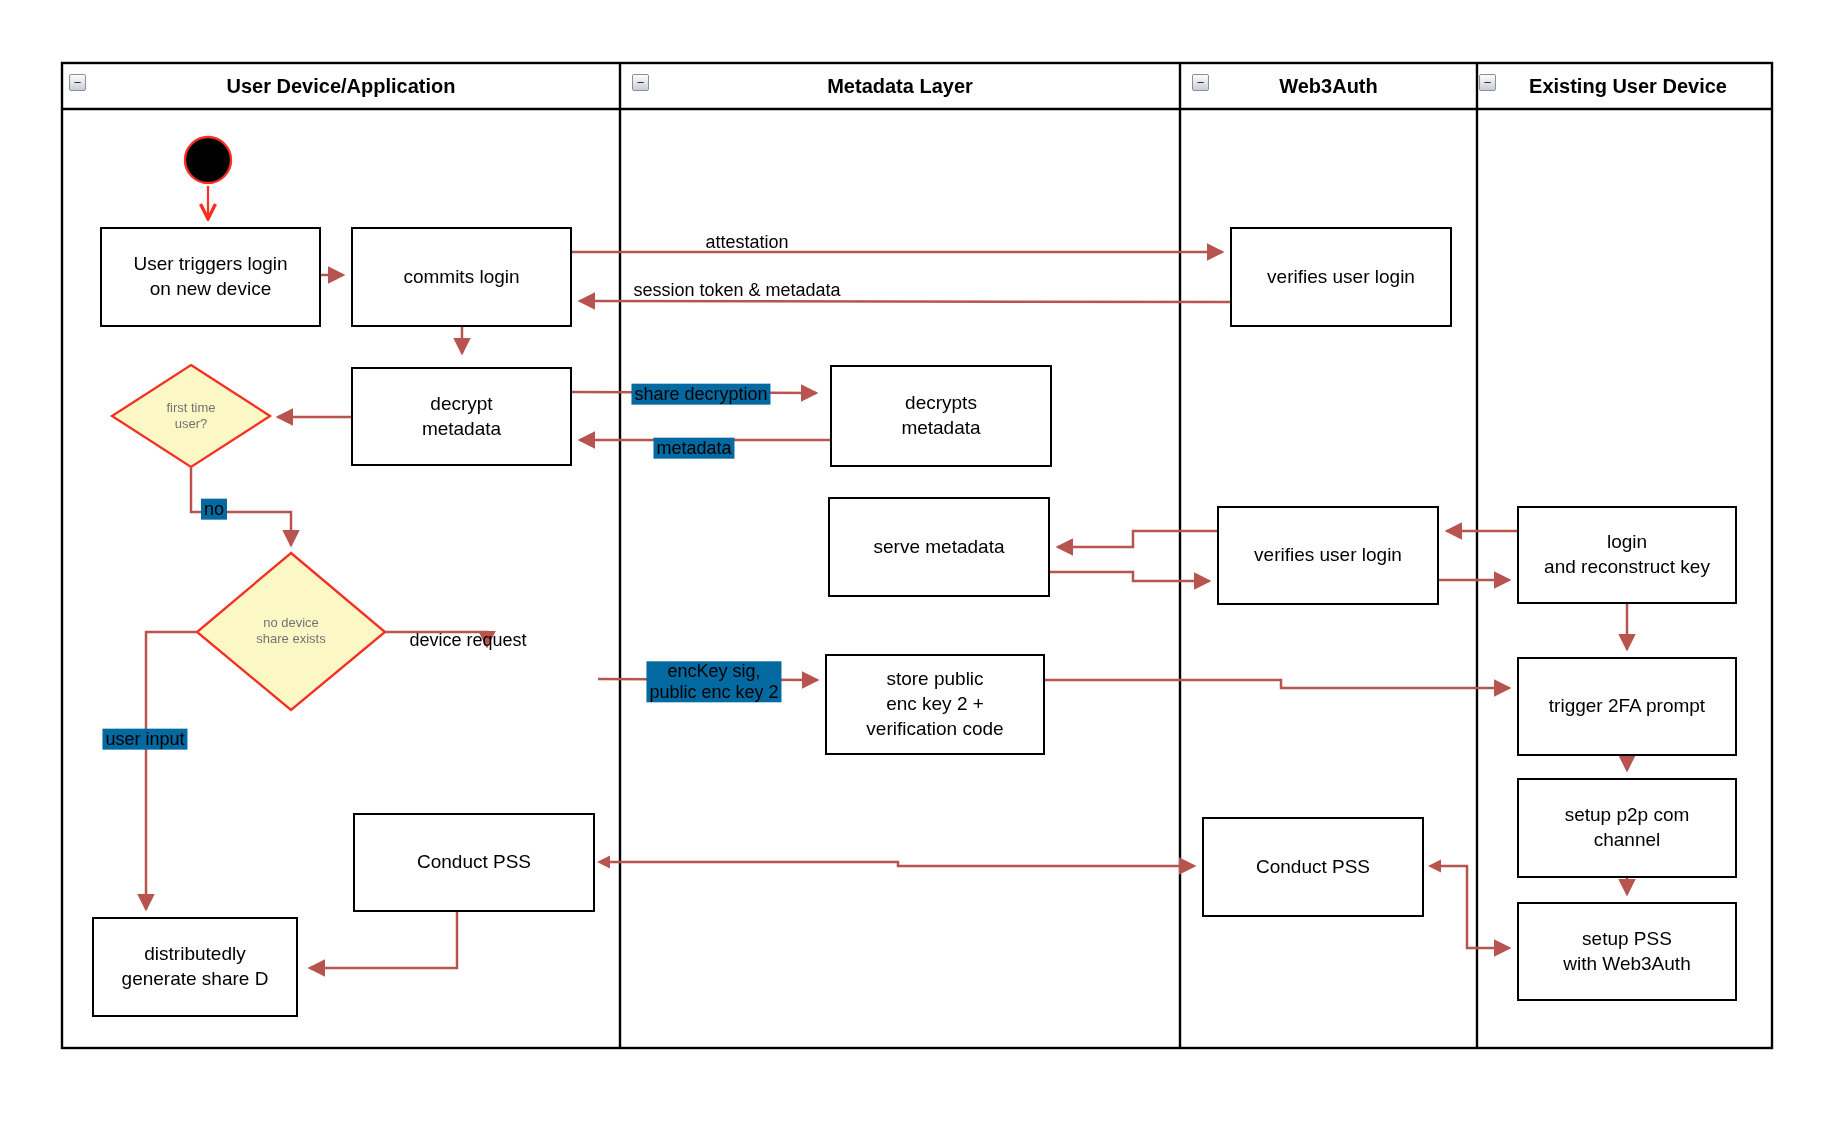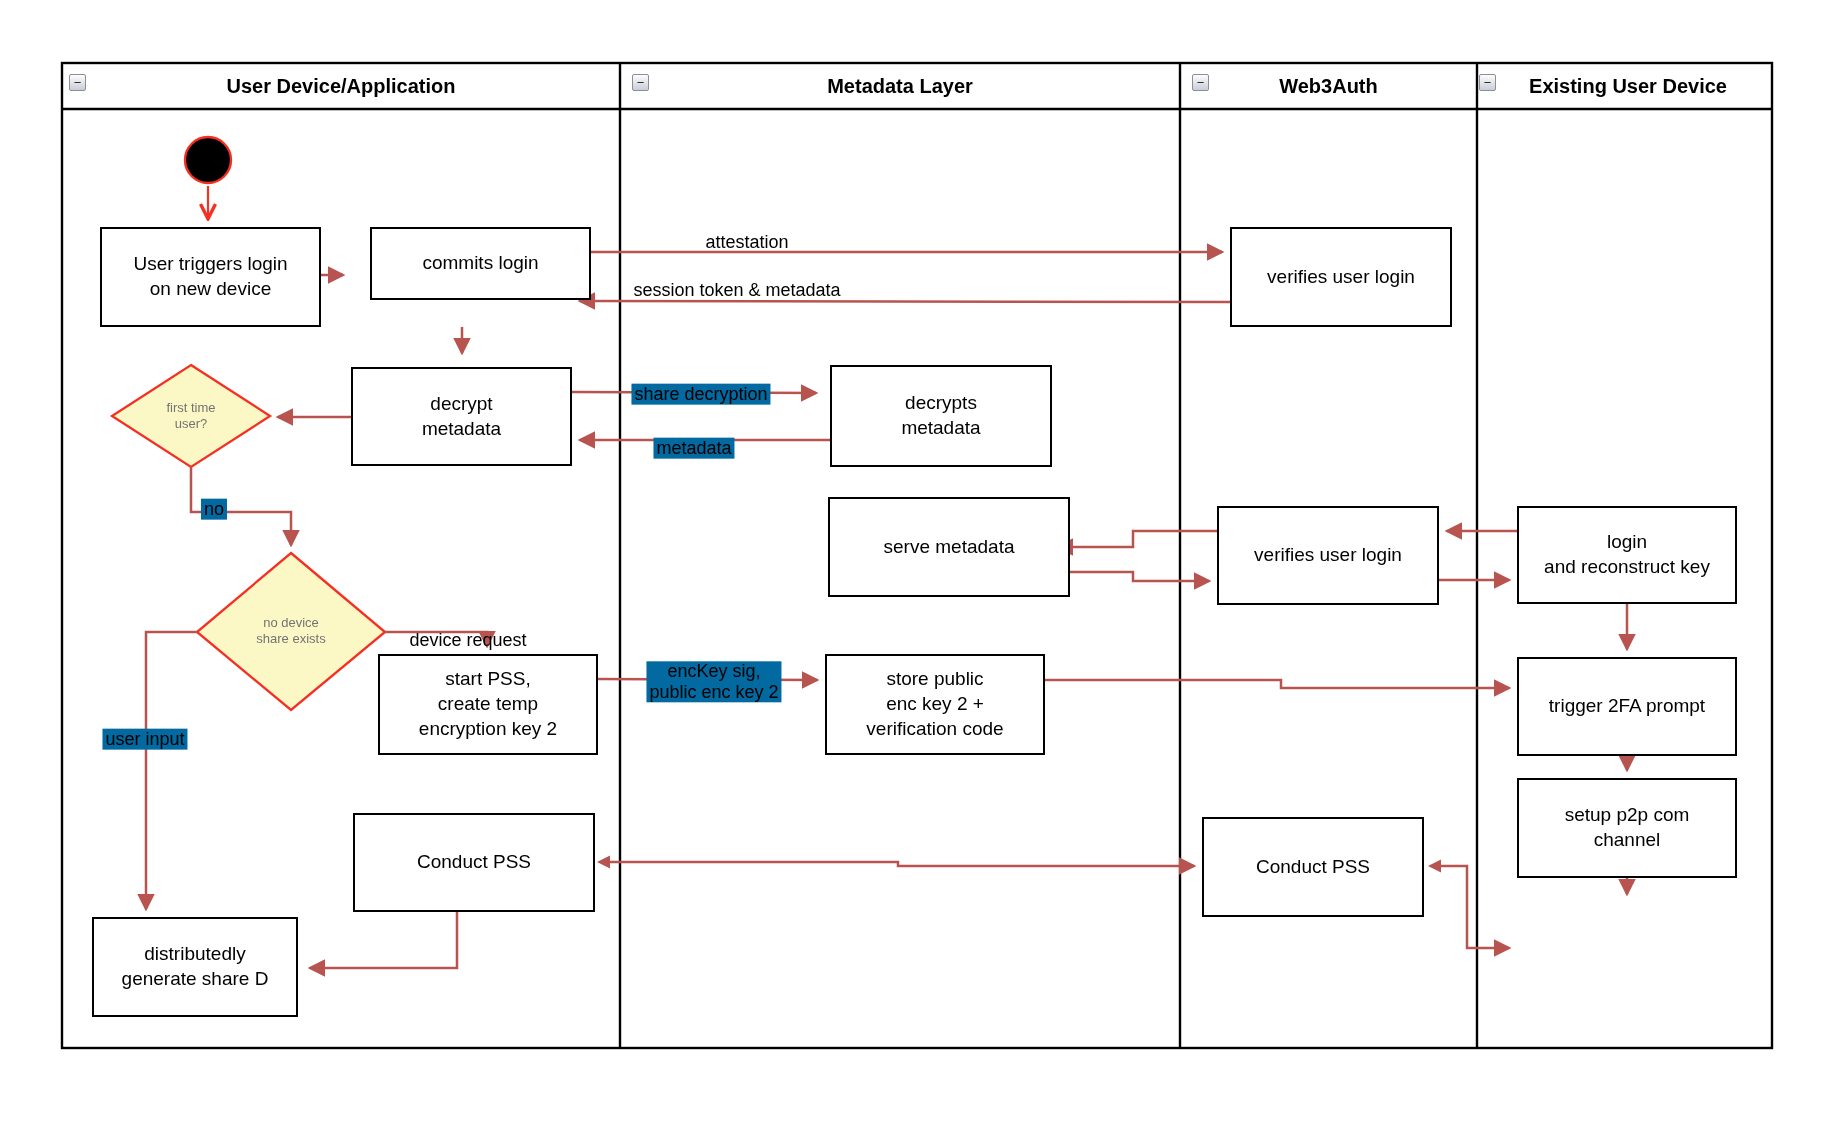--- a/index.html
+++ b/index.html
@@ -96,43 +96,42 @@
     <span>Existing User Device</span>
   </div>
 
   <div class="collapse-btn" style="left:69px;top:74px;">−</div>
   <div class="collapse-btn" style="left:632px;top:74px;">−</div>
   <div class="collapse-btn" style="left:1192px;top:74px;">−</div>
   <div class="collapse-btn" style="left:1479px;top:74px;">−</div>
 
   <div class="node" style="left:100px;top:227px;width:221px;height:100px;">User triggers login
 on new device</div>
-  <div class="node" style="left:370px;top:227px;width:221px;height:73px;">commits login</div>
+  <div class="node" style="left:351px;top:227px;width:221px;height:100px;">commits login</div>
   <div class="node" style="left:351px;top:367px;width:221px;height:99px;">decrypt
 metadata</div>
-  <div class="node" style="left:378px;top:654px;width:220px;height:101px;">start PSS,
-create temp
-encryption key 2</div>
   <div class="node" style="left:353px;top:813px;width:242px;height:99px;">Conduct PSS</div>
   <div class="node" style="left:92px;top:917px;width:206px;height:100px;">distributedly
 generate share D</div>
   <div class="node" style="left:830px;top:365px;width:222px;height:102px;">decrypts
 metadata</div>
-  <div class="node" style="left:828px;top:497px;width:242px;height:100px;">serve metadata</div>
+  <div class="node" style="left:828px;top:497px;width:222px;height:100px;">serve metadata</div>
   <div class="node" style="left:825px;top:654px;width:220px;height:101px;">store public
 enc key 2 +
 verification code</div>
   <div class="node" style="left:1230px;top:227px;width:222px;height:100px;">verifies user login</div>
   <div class="node" style="left:1217px;top:506px;width:222px;height:99px;">verifies user login</div>
   <div class="node" style="left:1202px;top:817px;width:222px;height:100px;">Conduct PSS</div>
   <div class="node" style="left:1517px;top:506px;width:220px;height:98px;">login
 and reconstruct key</div>
   <div class="node" style="left:1517px;top:657px;width:220px;height:99px;">trigger 2FA prompt</div>
   <div class="node" style="left:1517px;top:778px;width:220px;height:100px;">setup p2p com
 channel</div>
+  <div class="node" style="left:1517px;top:902px;width:220px;height:99px;">setup PSS
+with Web3Auth</div>
 
   <div class="diamond-label" style="left:191px;top:416px;">first time
 user?</div>
   <div class="diamond-label" style="left:291px;top:631px;">no device
 share exists</div>
 
   <div class="edge-label nobg" style="left:747px;top:218px;">attestation</div>
   <div class="edge-label nobg" style="left:737px;top:266px;">session token &amp; metadata</div>
   <div class="edge-label" style="left:701px;top:394px;">share decryption</div>
   <div class="edge-label" style="left:694px;top:448px;">metadata</div>

